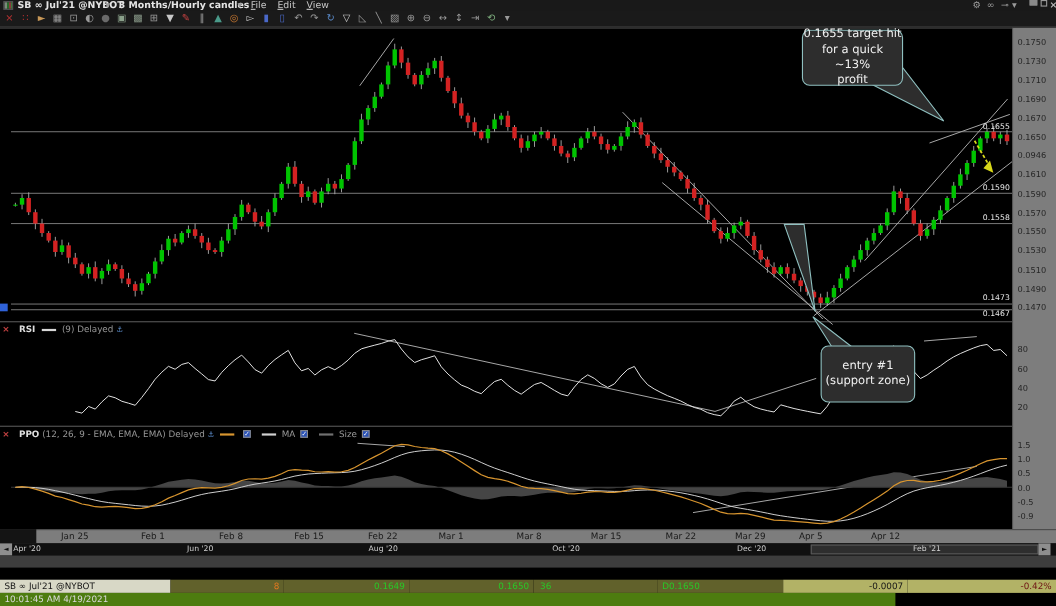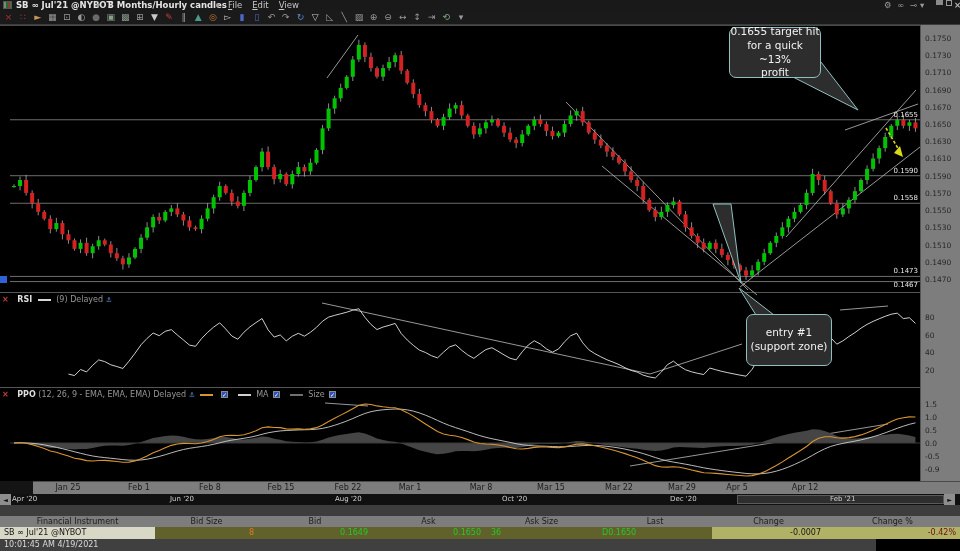--- a/index.html
+++ b/index.html
@@ -49,21 +49,21 @@
   .qc{font-size:8px;line-height:12px;padding:0 4px;overflow:hidden;white-space:nowrap}
   .qc0{width:155px;background:#d8d8c6;color:#151515}
   .qc1{width:103px;text-align:right;background:#61612b}
   .qc2{width:114px;text-align:right;background:#61612b}
   .qc3{width:113px;text-align:right;background:#61612b}
   .qc4{width:113px;text-align:left;background:#61612b;padding-left:6px}
   .qc5{width:114px;text-align:left;background:#61612b}
   .qc6{width:113px;text-align:right;background:#b2b266;color:#161616}
   .qc7{width:135px;text-align:right;background:#b2b266}
   
-  #statusbar{left:0;top:539px;width:876px;height:12px;background:#404040;z-index:6}
+  #statusbar{left:0;top:539px;width:814px;height:12px;background:#4d7c0f;z-index:6}
   #statusbar span{position:absolute;left:4px;font-size:8px;line-height:12px;color:#dadada;white-space:nowrap}
   
   .callout{position:absolute;background:#2d2d2d;border:1px solid #8fc0c0;border-radius:7px;color:#f2f2f2;display:flex;align-items:center;justify-content:center;text-align:center;z-index:5}
   .callout span{white-space:pre-line;line-height:1.3}
   #ann-target{left:729px;top:27px;width:92px;height:51px;font-size:10.5px}
   #ann-entry2{left:686px;top:154px;width:60px;height:51px;font-size:10px}
   #ann-entry1{left:746px;top:314px;width:86px;height:52px;font-size:10.5px}
   #chart-canvas{left:0;top:0;z-index:1}
   .bluemark{left:0;top:276px;width:7px;height:7px;background:#2f62d8;z-index:2}
 </style>
@@ -513,30 +513,20 @@
 (support zone)</span>
   </div>
 
   <div id="qp-hdr" class="abs">
     
     
     
     
     
   </div>
-  <div id="qp-cols" class="abs">
-      <div class="qh" style="width: 155px;">Financial Instrument</div>
-      <div class="qh" style="width: 103px;">Bid Size</div>
-      <div class="qh" style="width: 114px;">Bid</div>
-      <div class="qh" style="width: 113px;">Ask</div>
-      <div class="qh" style="width: 113px;">Ask Size</div>
-      <div class="qh" style="width: 114px;">Last</div>
-      <div class="qh" style="width: 113px;">Change</div>
-      <div class="qh" style="width: 135px;">Change %</div>
-    </div>
   <div id="qp-row" class="abs">
     <div class="qc qc0">SB ∞ Jul'21 @NYBOT</div>
     <div class="qc qc1" style="color: rgb(224, 120, 32);">8</div>
     <div class="qc qc2" style="color: rgb(40, 200, 40);">0.1649</div>
     <div class="qc qc3" style="color: rgb(40, 200, 40);">0.1650</div>
     <div class="qc qc4" style="color: rgb(40, 200, 40);">36</div>
     <div class="qc qc5" style="color: rgb(40, 200, 40);">D0.1650</div>
     <div class="qc qc6">-0.0007</div>
     <div class="qc qc7" style="color: rgb(110, 18, 18);">-0.42%</div>
   </div>
@@ -548,21 +538,21 @@
     <span class="lvllab" style="right: 42px; top: 166.712px;">0.1590</span>
     <span class="lvllab" style="right: 42px; top: 194.254px;">0.1558</span>
     <span class="lvllab" style="right: 42px; top: 267.414px;">0.1473</span>
     <span class="lvllab" style="right: 42px; top: 280.578px;">0.1467</span>
     <span class="axlab" style="top: 34px;">0.1750</span>
     <span class="axlab" style="top: 51.214px;">0.1730</span>
     <span class="axlab" style="top: 68.428px;">0.1710</span>
     <span class="axlab" style="top: 85.642px;">0.1690</span>
     <span class="axlab" style="top: 102.856px;">0.1670</span>
     <span class="axlab" style="top: 120.07px;">0.1650</span>
-    <span class="axlab" style="top: 137.284px;">0.1630</span>
+    <span class="axlab" style="top: 137.284px;">0.0946</span>
     <span class="axlab" style="top: 154.498px;">0.1610</span>
     <span class="axlab" style="top: 171.712px;">0.1590</span>
     <span class="axlab" style="top: 188.926px;">0.1570</span>
     <span class="axlab" style="top: 206.14px;">0.1550</span>
     <span class="axlab" style="top: 223.354px;">0.1530</span>
     <span class="axlab" style="top: 240.568px;">0.1510</span>
     <span class="axlab" style="top: 257.782px;">0.1490</span>
     <span class="axlab" style="top: 274.996px;">0.1470</span>
     <span class="axlab" style="top: 313px;">80</span>
     <span class="axlab" style="top: 330.666px;">60</span>

